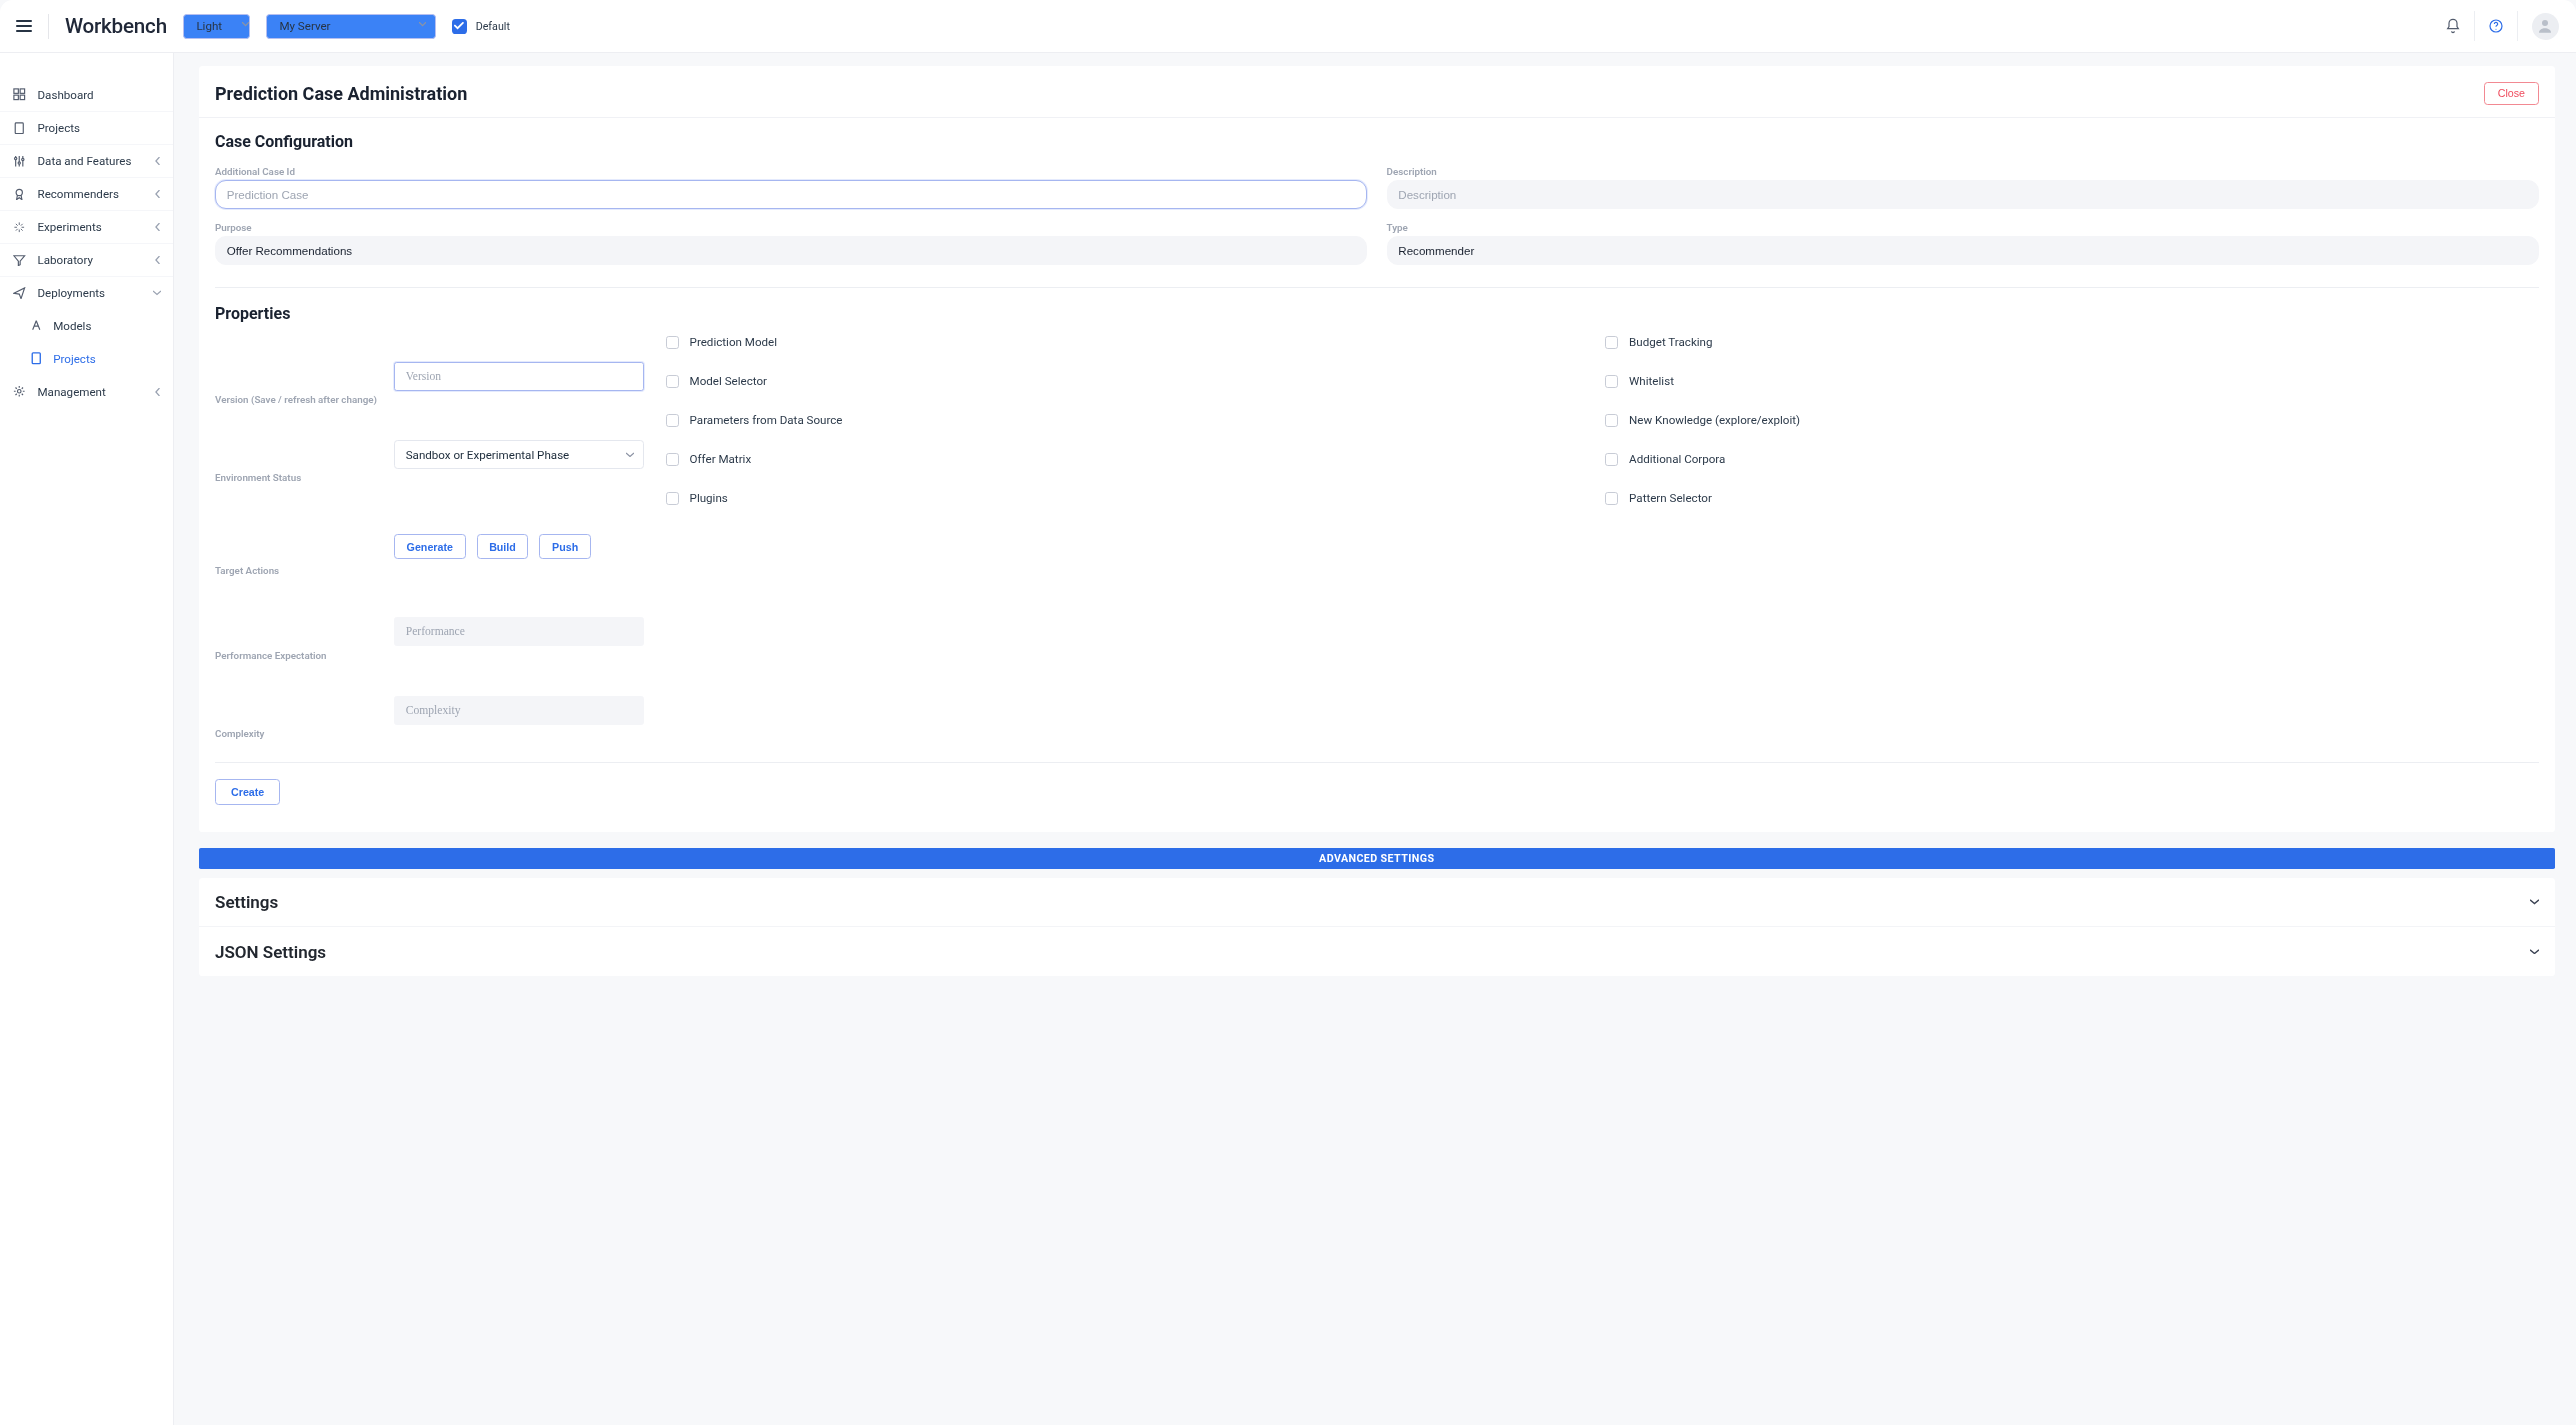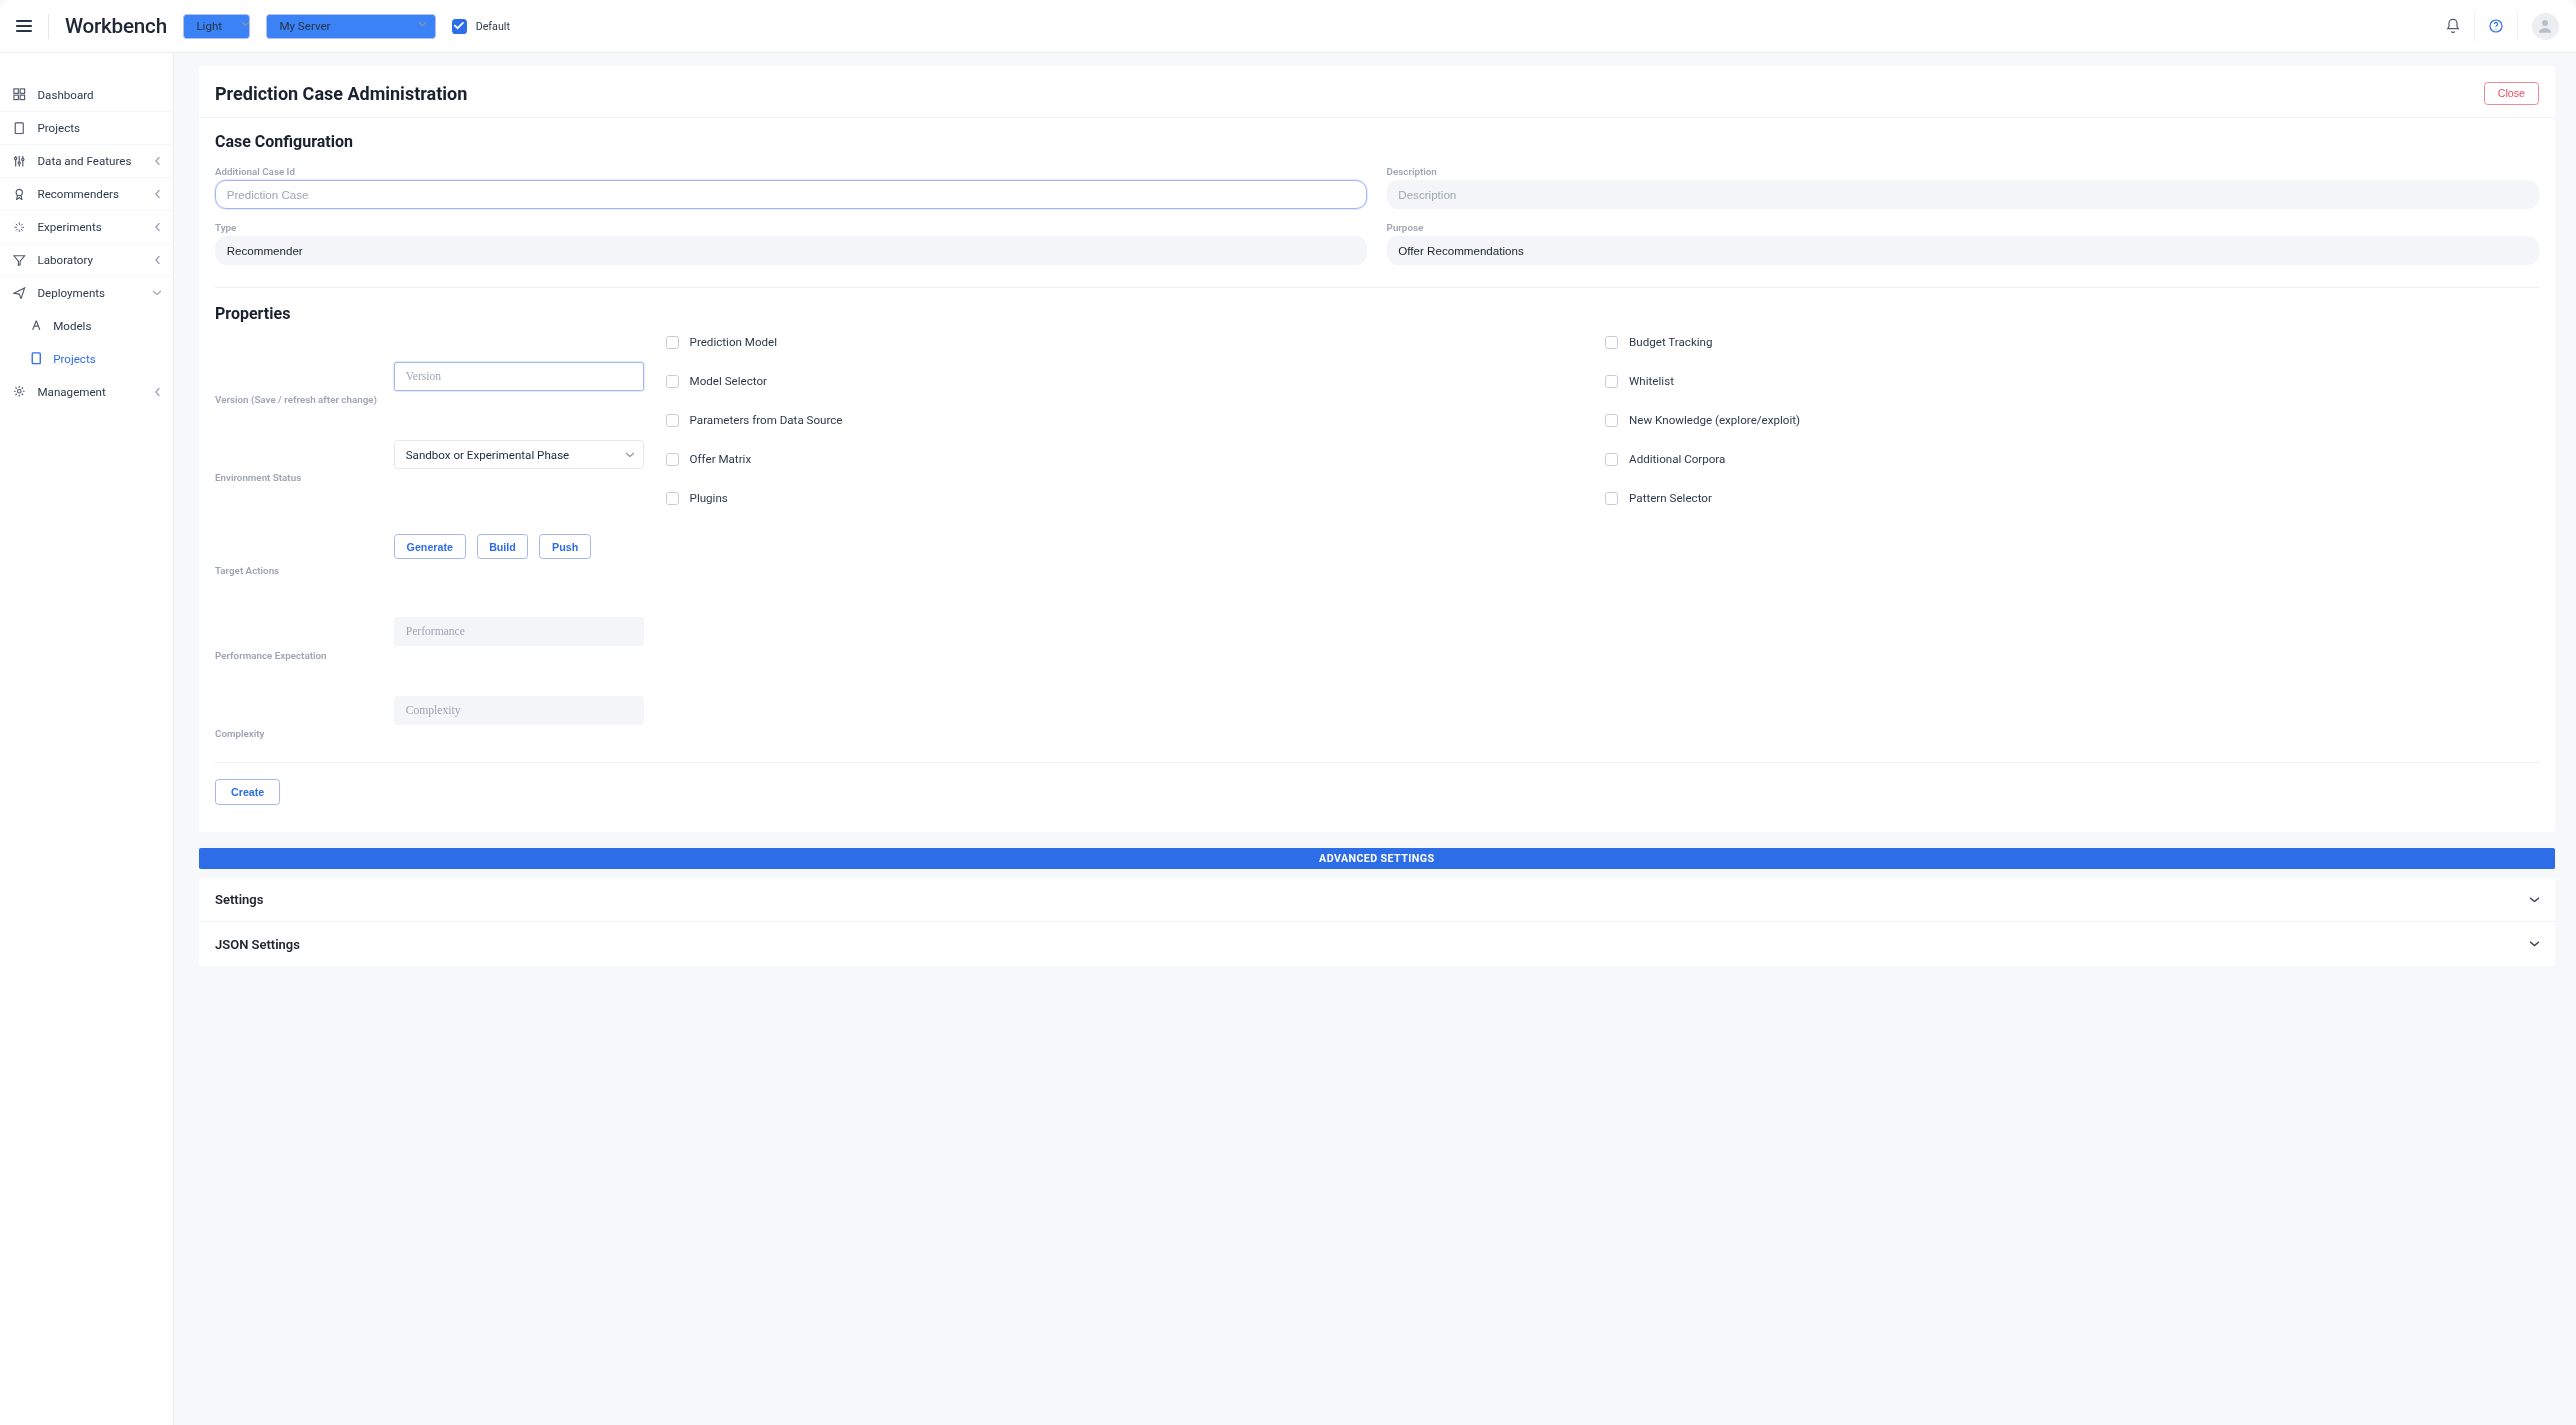--- a/index.html
+++ b/index.html
@@ -58,21 +58,21 @@
 .env-select { display: flex; align-items: center; gap: 7.2px; height: 29px; border: 0.9px solid #e4e7ee; border-radius: 3.6px; padding: 0 9px 0 10.7px; cursor: pointer; font-size: 11.6px; background:#fff; }
 .btn-outline { border: 0.9px solid #a6b6f0; background: #fff; color: #2d6de8; border-radius: 3.6px; padding: 5.4px 11.6px; font-size: 10.7px; font-weight: 600; cursor: pointer; }
 .actions { display: flex; gap: 11px; }
 .props-right { flex: 1; display: grid; grid-template-columns: 1fr 1fr; gap: 25px 6px; align-content: start; padding-top: 7.2px; }
 .cb-row { display: flex; align-items: center; gap: 10.7px; font-size: 11.6px; color: #2c3a4a; }
 .cb { width: 13.4px; height: 13.4px; border: 1.3px solid #c8ccd6; border-radius: 2.7px; background: #fff; cursor: pointer; }
 .divider { border: none; border-top: 0.9px solid #eceef2; margin: 21.5px 0 16px 0; }
 
 .adv-bar { background: #2d6de8; color: #fff; text-align: center; font-size: 10.7px; font-weight: 700; letter-spacing: 0.4px; padding: 3.6px 0; border-radius: 1.8px; margin-top: 16px; }
 .accordion { background: #fff; border-radius: 3.6px; margin-top: 9px; }
-.acc-row { display: flex; align-items: center; justify-content: space-between; padding: 14.3px 16px; border-bottom: 0.9px solid #f3f4f7; cursor: pointer; font-size: 13px; font-weight: 600; color: #22272f; }
+.acc-row { display: flex; align-items: center; justify-content: space-between; padding: 14.3px 16px; border-bottom: 0.9px solid #f3f4f7; cursor: pointer; font-size: 17px; font-weight: 600; color: #22272f; }
 .acc-row:last-child { border-bottom: none; }
 svg { display: block; }
 </style>
 </head>
 <body>
 
 <div class="topbar">
   <div class="hamburger">
       <span></span>
       <span></span>
@@ -269,26 +269,26 @@
             <input class="input focus" placeholder="Prediction Case" style="">
           </div>
           <div>
             <label class="field-label">Description</label>
             <input class="input" placeholder="Description" style="">
           </div>
         </div>
 
         <div class="row2">
           <div>
+            <label class="field-label">Purpose</label>
+            <input class="input" value="Offer Recommendations" style="">
+          </div>
+          <div>
             <label class="field-label">Type</label>
             <input class="input" value="Recommender" style="">
-          </div>
-          <div>
-            <label class="field-label">Purpose</label>
-            <input class="input" value="Offer Recommendations" style="">
           </div>
         </div>
 
         <hr class="divider">
 
         <div class="section-title">Properties</div>
 
         <div class="props-wrap">
           <div class="props-left">
             <div class="pf">

